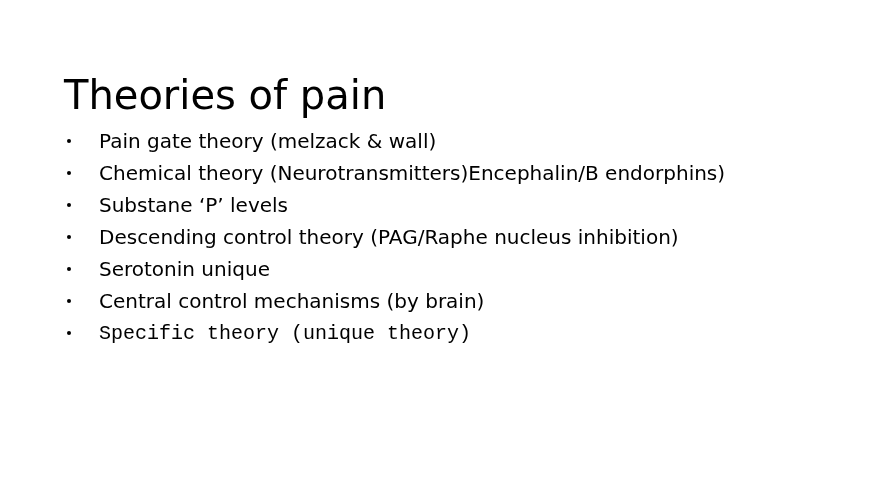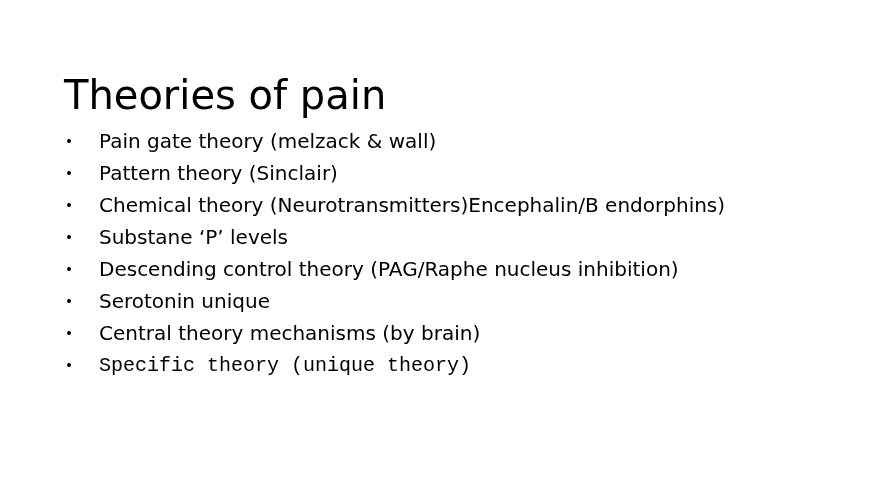--- a/index.html
+++ b/index.html
@@ -82,24 +82,20 @@
 
   <h1 class="slide-title">Theories of pain</h1>
 
   <ul class="bullet-list">
 
     <li class="bullet-item">
       <span class="bullet-dot"></span>
       <span class="bullet-text">Pain gate theory (melzack &amp; wall)</span>
     </li>
 
-    <li class="bullet-item">
-      <span class="bullet-dot"></span>
-      <span class="bullet-text">Pattern theory (Sinclair)</span>
-    </li>
 
     <li class="bullet-item">
       <span class="bullet-dot"></span>
       <span class="bullet-text">Chemical theory (Neurotransmitters)Encephalin/B endorphins)</span>
     </li>
 
     <li class="bullet-item">
       <span class="bullet-dot"></span>
       <span class="bullet-text">Substane ‘P’ levels</span>
     </li>
@@ -109,21 +105,21 @@
       <span class="bullet-text">Descending control theory (PAG/Raphe nucleus inhibition)</span>
     </li>
 
     <li class="bullet-item">
       <span class="bullet-dot"></span>
       <span class="bullet-text">Serotonin unique</span>
     </li>
 
     <li class="bullet-item">
       <span class="bullet-dot"></span>
-      <span class="bullet-text">Central theory mechanisms (by brain)</span>
+      <span class="bullet-text">Central control mechanisms (by brain)</span>
     </li>
 
     <li class="bullet-item">
       <span class="bullet-dot"></span>
       <span class="bullet-text">Specific theory (unique theory)</span>
     </li>
 
   </ul>
 
 </div>

